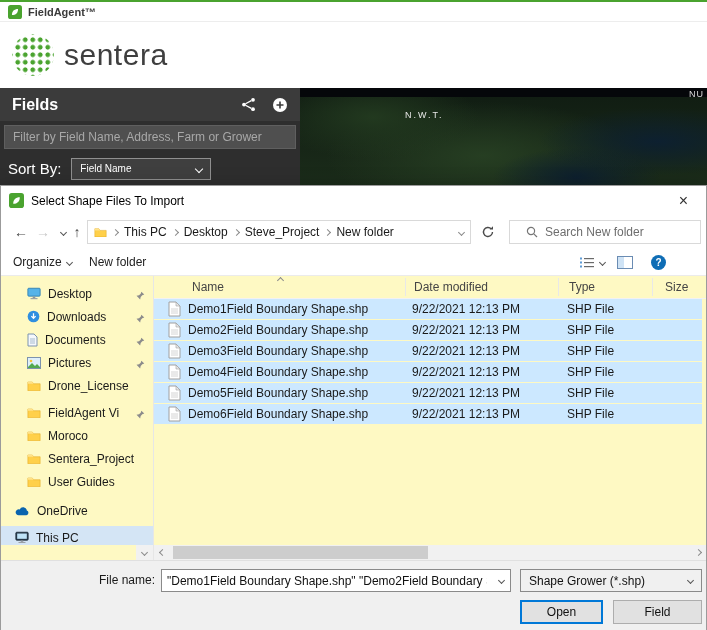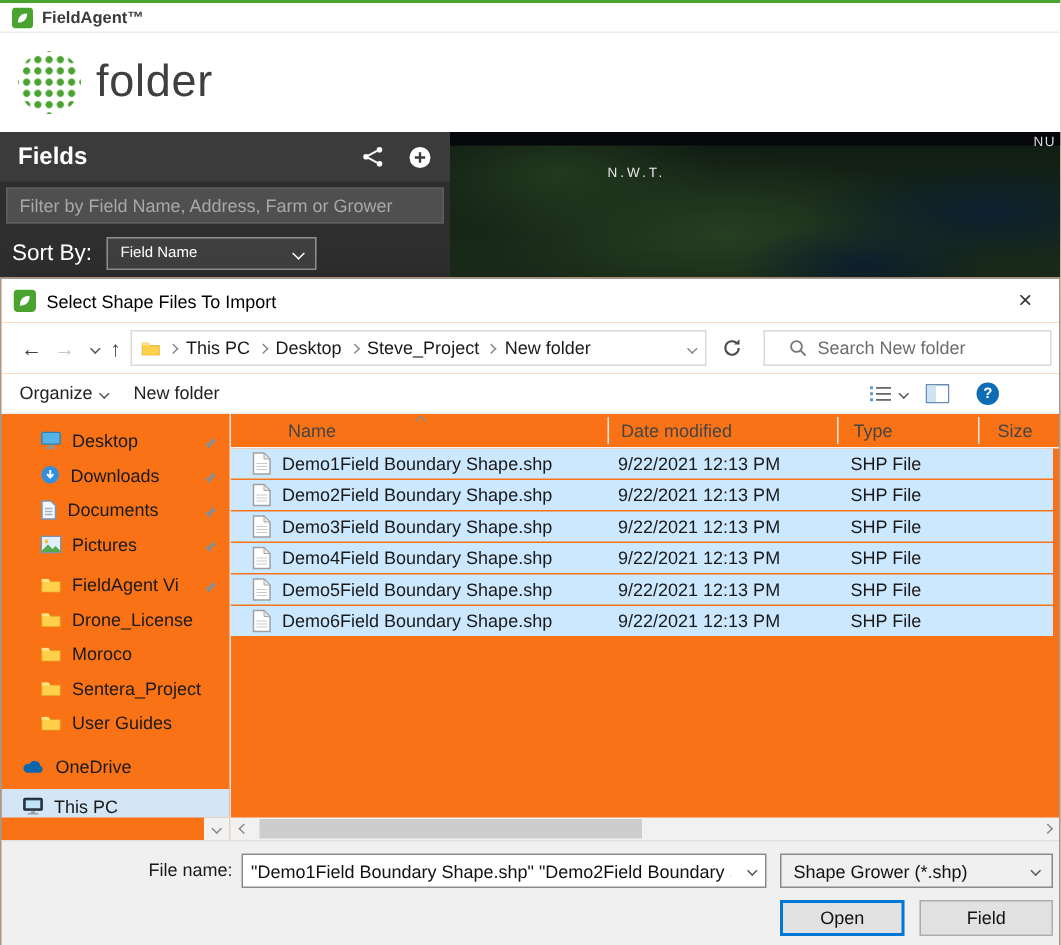--- a/index.html
+++ b/index.html
@@ -43,21 +43,21 @@
         radial-gradient(ellipse 170px 48px at 88% 55%, #0d2030 0%, rgba(13,32,48,0) 70%),
         radial-gradient(ellipse 120px 42px at 68% 92%, #0d1f2e 0%, rgba(13,31,46,0) 70%),
         radial-gradient(ellipse 150px 60px at 18% 30%, #22391f 0%, rgba(34,57,31,0) 70%),
         radial-gradient(ellipse 210px 72px at 45% 70%, #263e22 0%, rgba(38,62,34,0) 75%),
         linear-gradient(#101c12,#1b2c1a);}
   .map-topstrip{position:absolute;left:0;top:0;width:100%;height:9px;background:#05070a;}
   .map-label-nwt{position:absolute;left:105px;top:22px;color:#e8e8e8;font-size:9px;letter-spacing:2px;}
   .map-label-nu{position:absolute;right:3px;top:1px;color:#dcdcdc;font-size:9px;letter-spacing:1px;}
 
   
-  .dialog{position:absolute;left:0;top:185px;width:707px;height:445px;background:#f97316;
+  .dialog{position:absolute;left:0;top:185px;width:707px;height:445px;background:#fef9c3;
           border:1px solid #9b9b9b;box-sizing:border-box;box-shadow:0 6px 20px rgba(0,0,0,.35);}
   .dlg-titlebar{position:absolute;left:0;top:0;width:100%;height:29px;background:#fff;
           display:flex;align-items:center;gap:7px;padding-left:8px;box-sizing:border-box;}
   .dlg-title{font-size:12px;color:#000;}
   .dlg-close{position:absolute;right:0;top:0;width:45px;height:29px;display:flex;
           align-items:center;justify-content:center;font-size:16px;color:#333;cursor:default;}
 
   .dlg-nav{position:absolute;left:0;top:29px;width:100%;height:34px;background:#fff;}
   .nav-glyph{position:absolute;top:0;height:34px;display:flex;align-items:center;
           justify-content:center;font-size:14px;color:#444;width:20px;}
@@ -157,21 +157,21 @@
       <svg width="14" height="14" viewBox="0 0 16 16">
           <rect width="16" height="16" rx="3" fill="#4aa32f"></rect>
           <path d="M4.5 11.5 C4.5 7 7 4.5 11.5 4.5 C11.5 9 9 11.5 4.5 11.5 Z" fill="#fff"></path>
         </svg>
     </span>
     <span class="topbar-title">FieldAgent™</span>
   </div>
 
   <div class="brandbar">
     <span class="sentera-dots"></span>
-    <span class="sentera-word">folder</span>
+    <span class="sentera-word">sentera</span>
   </div>
 
   <div class="fields-panel">
     <div class="fields-header">
       <span class="fields-title">Fields</span>
       <span class="hdr-icon">
         <svg width="15" height="15" viewBox="0 0 16 16">
             <path d="M4.8 7.2 L11 3.8 M4.8 8.8 L11 12.2" stroke="#fff" stroke-width="1.4"></path>
             <circle cx="12.8" cy="3" r="2" fill="#fff"></circle>
             <circle cx="3.2" cy="8" r="2" fill="#fff"></circle>
@@ -332,40 +332,40 @@
               <rect x="0.5" y="0.5" width="13" height="11" fill="#dff0fb" stroke="#7d93ad"></rect>
               <circle cx="4" cy="4" r="1.3" fill="#f5c33b"></circle>
               <path d="M1 10 5 6l3 3 2-2 3 3v1H1z" fill="#52a94f"></path>
             </svg>
           </span>
         <span class="s-label">Pictures</span>
         <span class="pin"><svg width="9" height="9" viewBox="0 0 10 10">
               <path d="M6 .8 9.2 4 7 4.8 5.2 6.6 4.6 9.4 .6 5.4 3.4 4.8 5.2 3z" fill="#8c8c8c"></path>
             </svg></span>
       </div>
+      <div class="side-item">
+        <span style="display:flex">
+            <svg width="14" height="11" viewBox="0 0 16 12">
+              <path d="M1 2h5l1.5 2H15v8H1z" fill="#ffd04a" stroke="#e0a51c" stroke-width=".6"></path>
+              <path d="M1 2h5l1.5 2H1z" fill="#ffe28a"></path>
+            </svg>
+          </span>
+        <span class="s-label">Drone_License</span>
+      </div>
       <div class="side-item gap4">
         <span style="display:flex">
             <svg width="14" height="11" viewBox="0 0 16 12">
               <path d="M1 2h5l1.5 2H15v8H1z" fill="#ffd04a" stroke="#e0a51c" stroke-width=".6"></path>
               <path d="M1 2h5l1.5 2H1z" fill="#ffe28a"></path>
             </svg>
           </span>
         <span class="s-label">FieldAgent Vi</span>
         <span class="pin"><svg width="9" height="9" viewBox="0 0 10 10">
               <path d="M6 .8 9.2 4 7 4.8 5.2 6.6 4.6 9.4 .6 5.4 3.4 4.8 5.2 3z" fill="#8c8c8c"></path>
             </svg></span>
-      </div>
-      <div class="side-item">
-        <span style="display:flex">
-            <svg width="14" height="11" viewBox="0 0 16 12">
-              <path d="M1 2h5l1.5 2H15v8H1z" fill="#ffd04a" stroke="#e0a51c" stroke-width=".6"></path>
-              <path d="M1 2h5l1.5 2H1z" fill="#ffe28a"></path>
-            </svg>
-          </span>
-        <span class="s-label">Drone_License</span>
       </div>
       <div class="side-item">
         <span style="display:flex">
             <svg width="14" height="11" viewBox="0 0 16 12">
               <path d="M1 2h5l1.5 2H15v8H1z" fill="#ffd04a" stroke="#e0a51c" stroke-width=".6"></path>
               <path d="M1 2h5l1.5 2H1z" fill="#ffe28a"></path>
             </svg>
           </span>
         <span class="s-label">Moroco</span>
       </div>

